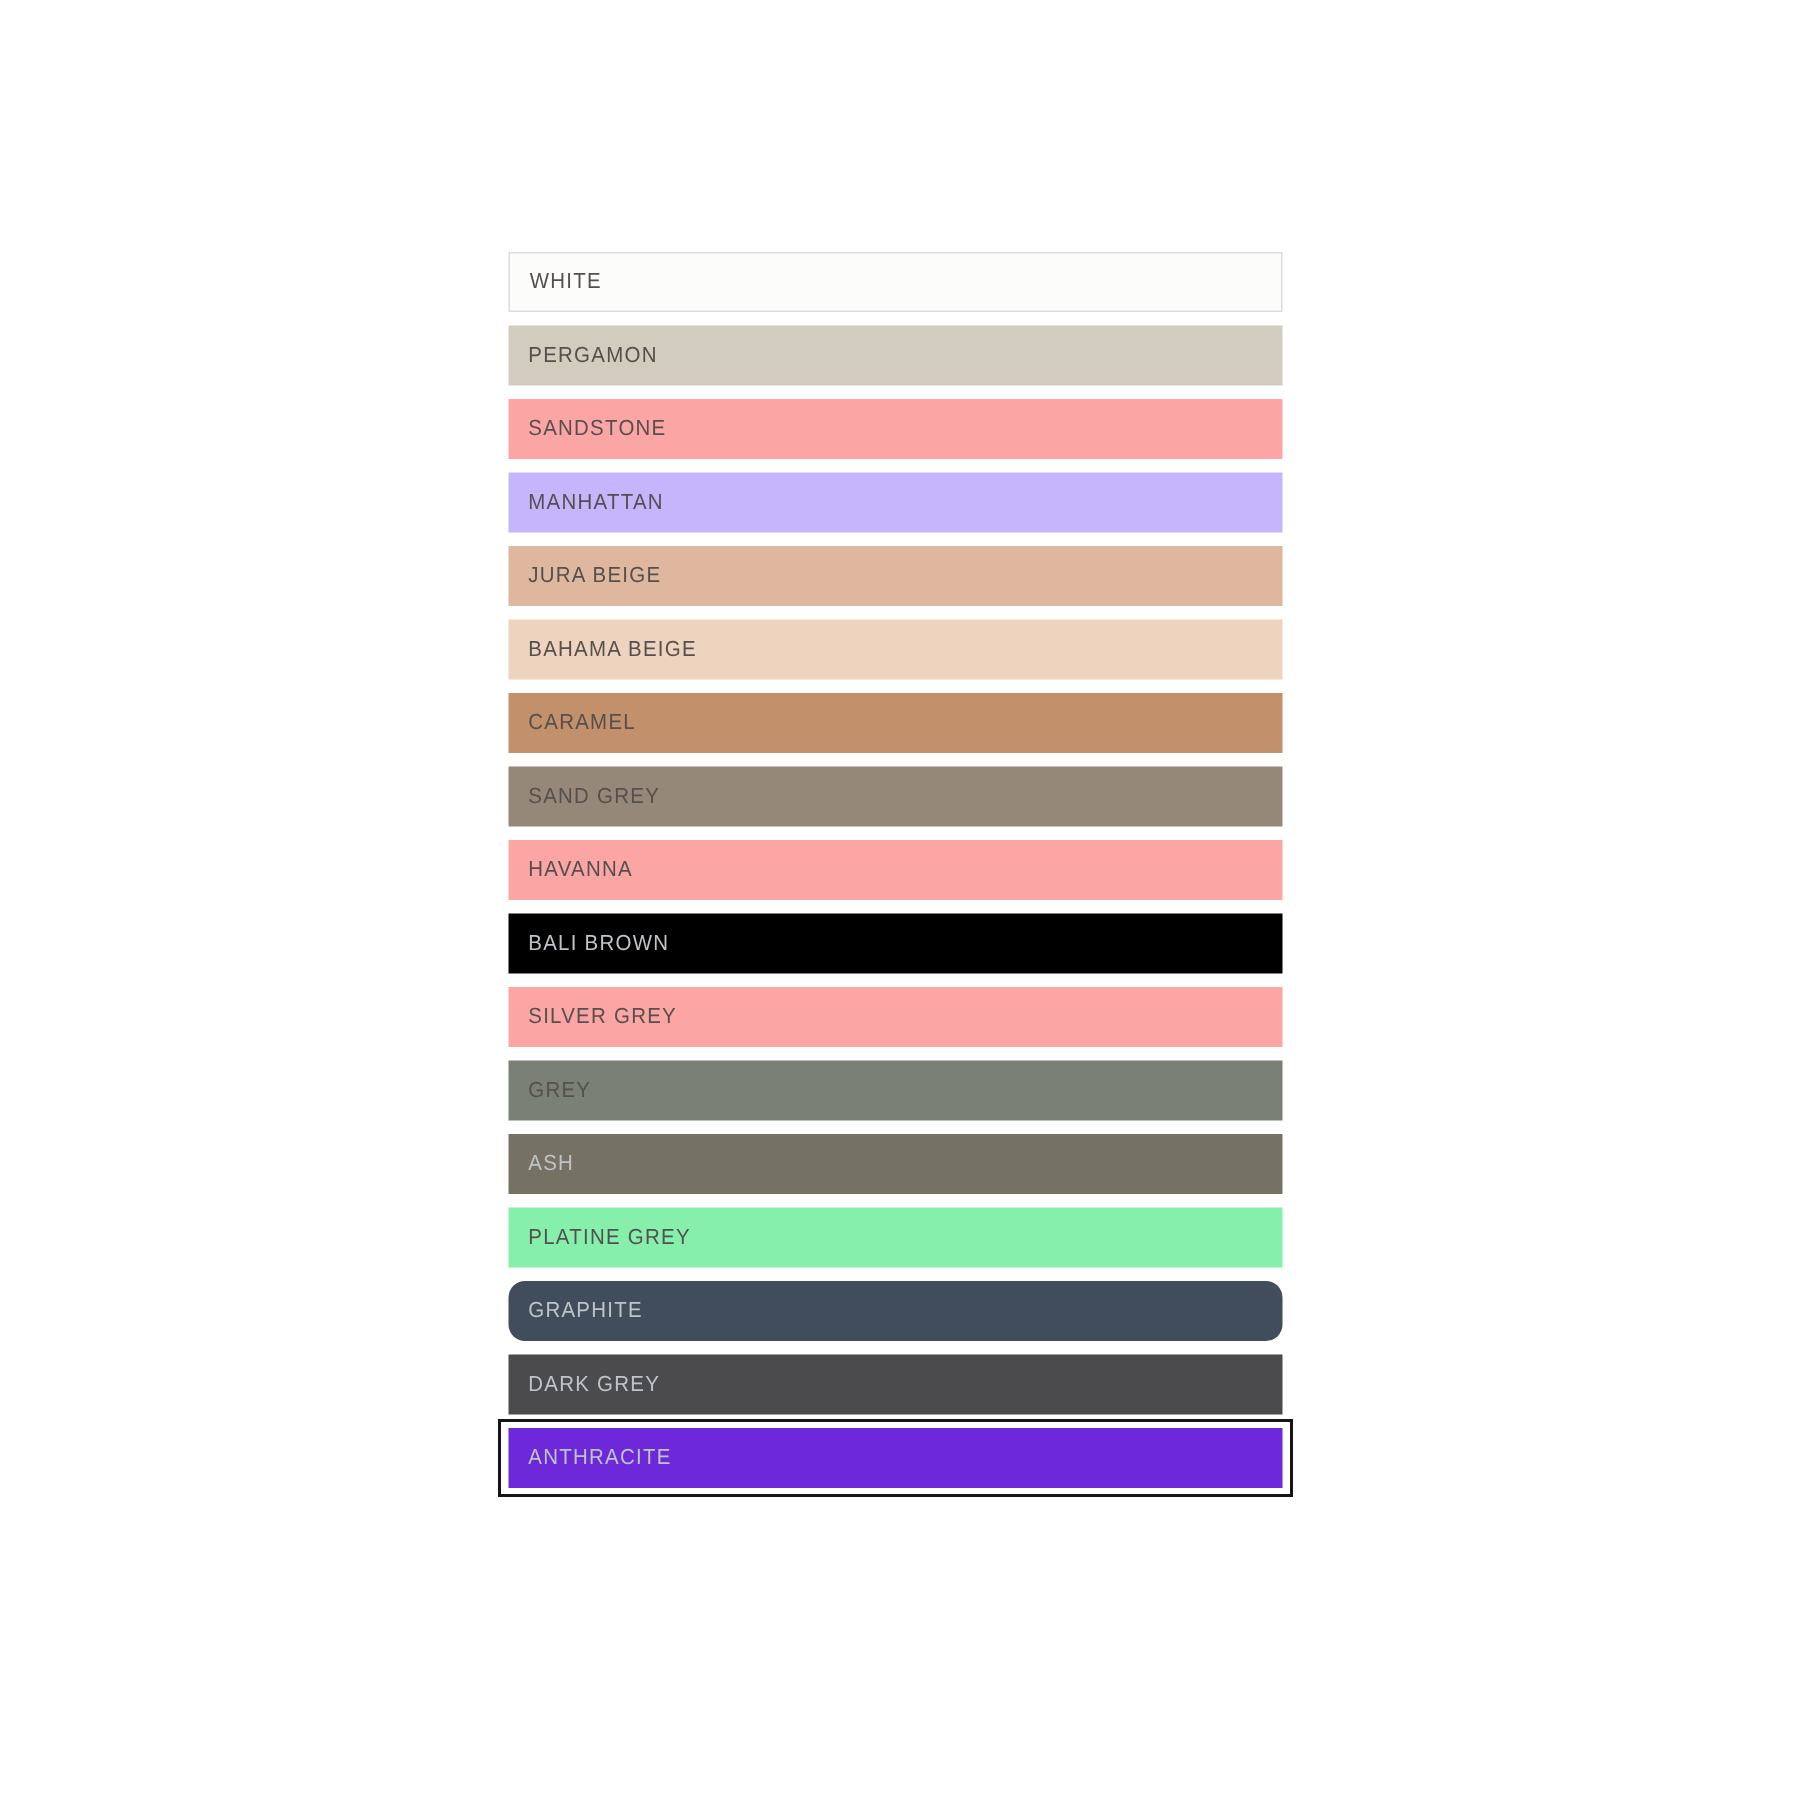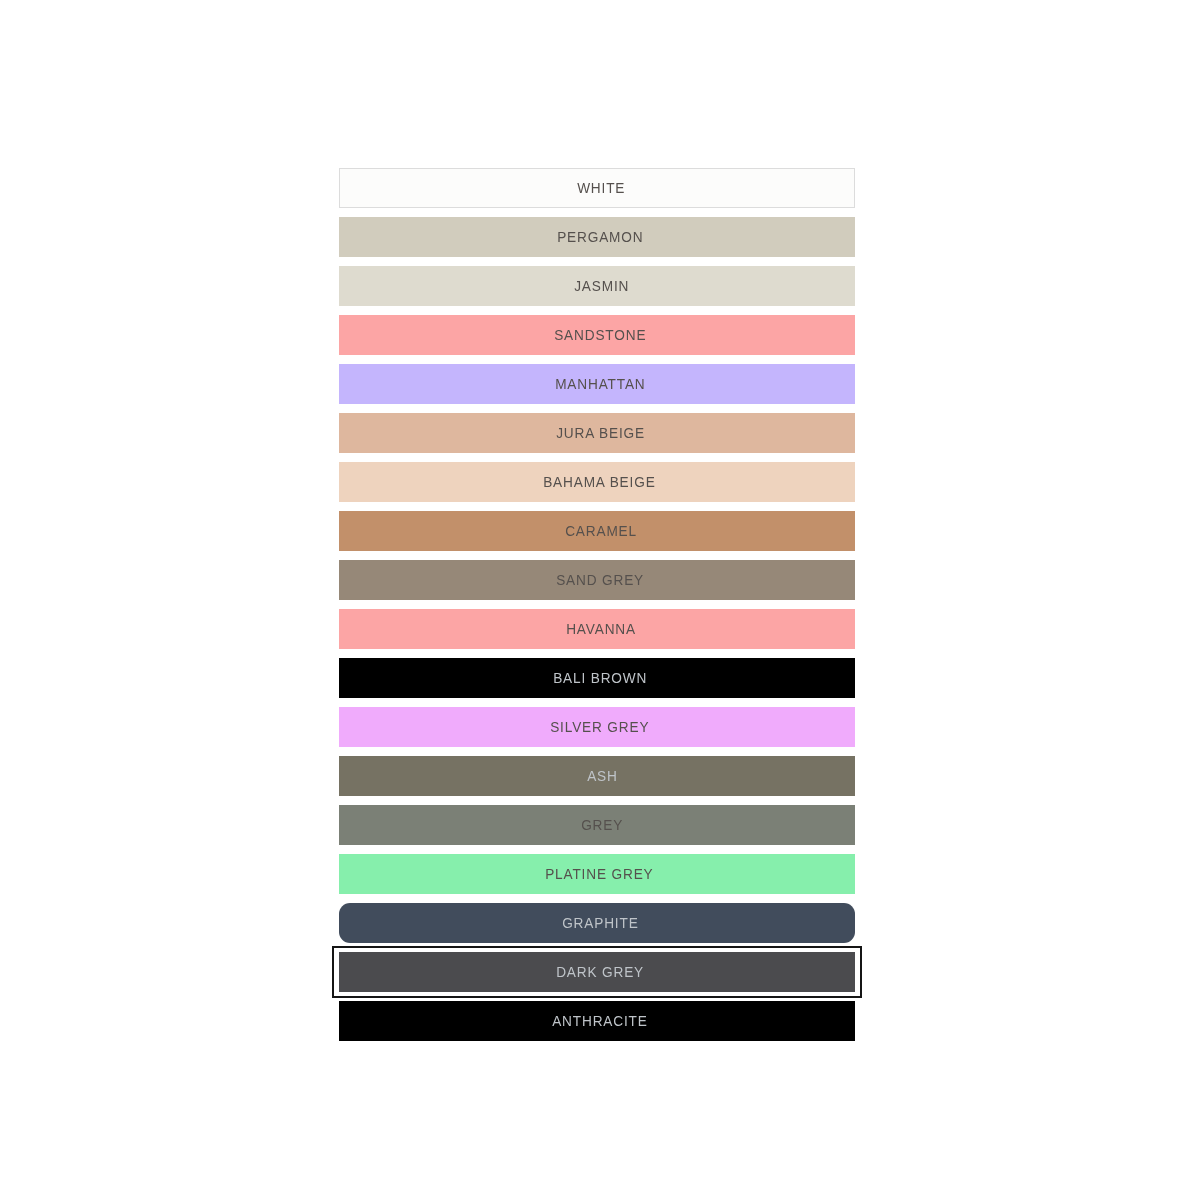--- a/index.html
+++ b/index.html
@@ -23,21 +23,20 @@
   }
 
   .swatch-row {
     position: relative;
     height: 40px;
     margin-bottom: 9px;
     box-sizing: border-box;
     display: flex;
     align-items: center;
     cursor: pointer;
-    justify-content: center;
   }
 
   .swatch-row:last-child {
     margin-bottom: 0;
   }
 
   
   .swatch-row.is-light-outline {
     border: 1px solid #dcdcdc;
   }
@@ -73,23 +72,20 @@
 </head>
 <body>
 
 <div id="swatch-picker">
     <div class="swatch-row tone-light is-light-outline" style="background: rgb(252, 252, 251);">
       <span class="swatch-label">WHITE</span>
     </div>
     <div class="swatch-row tone-light" style="background: rgb(209, 204, 189);">
       <span class="swatch-label">PERGAMON</span>
     </div>
-    <div class="swatch-row tone-light" style="background: rgb(222, 219, 207);">
-      <span class="swatch-label">JASMIN</span>
-    </div>
     <div class="swatch-row tone-light" style="background: #fca5a5;">
       <span class="swatch-label">SANDSTONE</span>
     </div>
     <div class="swatch-row tone-light" style="background: #c4b5fd;">
       <span class="swatch-label">MANHATTAN</span>
     </div>
     <div class="swatch-row tone-light" style="background: rgb(222, 183, 158);">
       <span class="swatch-label">JURA BEIGE</span>
     </div>
     <div class="swatch-row tone-light" style="background: rgb(238, 211, 190);">
@@ -100,35 +96,35 @@
     </div>
     <div class="swatch-row tone-light" style="background: rgb(150, 136, 120);">
       <span class="swatch-label">SAND GREY</span>
     </div>
     <div class="swatch-row tone-light" style="background: #fca5a5;">
       <span class="swatch-label">HAVANNA</span>
     </div>
     <div class="swatch-row tone-dark" style="background: #000000;">
       <span class="swatch-label">BALI BROWN</span>
     </div>
-    <div class="swatch-row tone-light" style="background: #f0abfc;">
+    <div class="swatch-row tone-light" style="background: #fca5a5;">
       <span class="swatch-label">SILVER GREY</span>
+    </div>
+    <div class="swatch-row tone-light" style="background: rgb(123, 128, 118);">
+      <span class="swatch-label">GREY</span>
     </div>
     <div class="swatch-row tone-dark" style="background: rgb(118, 114, 99);">
       <span class="swatch-label">ASH</span>
-    </div>
-    <div class="swatch-row tone-light" style="background: rgb(123, 128, 118);">
-      <span class="swatch-label">GREY</span>
     </div>
     <div class="swatch-row tone-light" style="background: #86efac;">
       <span class="swatch-label">PLATINE GREY</span>
     </div>
     <div class="swatch-row tone-dark" style="background: rgb(65, 76, 92); border-radius: 11px;">
       <span class="swatch-label">GRAPHITE</span>
     </div>
     <div class="swatch-row tone-dark" style="background: rgb(75, 75, 78);">
       <span class="swatch-label">DARK GREY</span>
     </div>
-    <div class="swatch-row tone-dark" style="background: #000000;">
+    <div class="swatch-row tone-dark" style="background: #6d28d9;">
       <span class="swatch-label">ANTHRACITE</span>
     </div>
   </div>
 <div id="selection-outline" style="display: block; left: 332px; top: 946px; width: 530px; height: 52px; border-color: rgb(21, 21, 21);"></div>
 
 </body></html>

